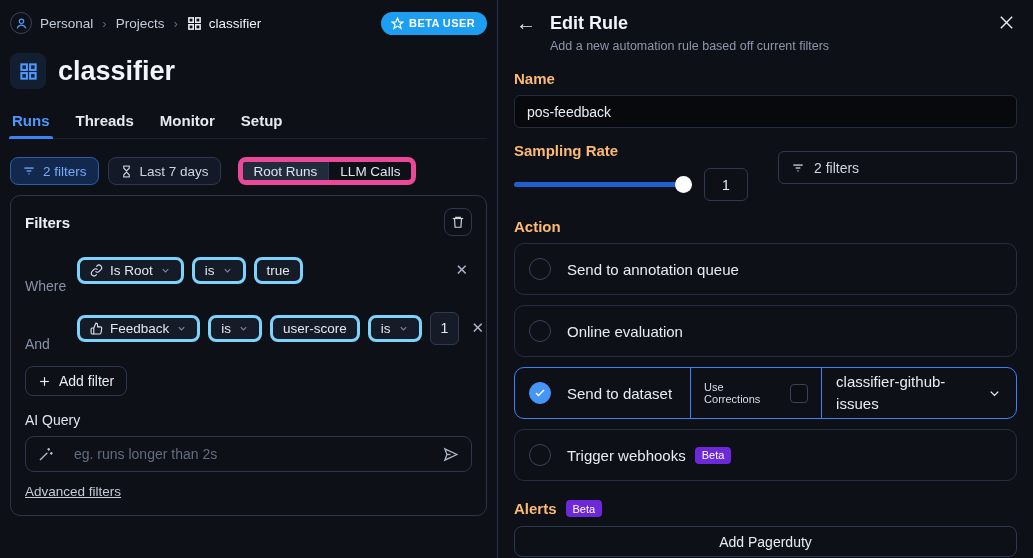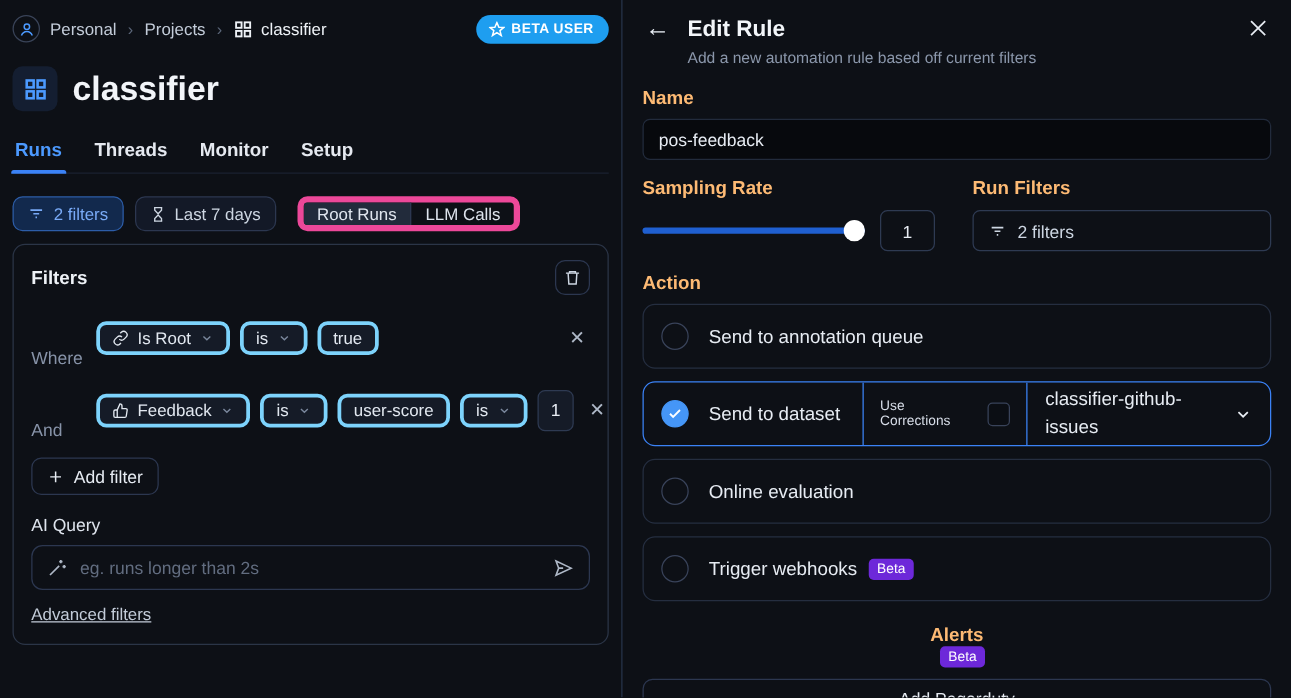--- a/index.html
+++ b/index.html
@@ -68,21 +68,21 @@
   .chip { display:flex; align-items:center; gap:7px; height:27px; padding:0 10px;
           background:#151b27; border:3px solid #7dd3fc; border-radius:8px;
           color:#e2e8f0; font-size:13.5px; cursor:pointer; white-space:nowrap; }
   .chip .chev { color:#7a879c; }
   .chip.value-box { width:68px; }
   .row-close { margin-left:auto; color:#aeb8c7; font-size:15px; cursor:pointer; padding:0 4px; }
   .add-filter { margin-top:14px; display:inline-flex; align-items:center; gap:8px;
                 border:1px solid #2c3750; border-radius:8px; padding:6px 12px;
                 color:#e7ecf3; font-size:14px; background:transparent; cursor:pointer; }
   .ai-label { margin-top:16px; font-size:14px; color:#dfe5ee; }
-  .ai-input-wrap { margin-top:8px; display:flex; align-items:center; gap:10px;
+  .ai-input-wrap { margin-top:8px; display:flex; align-items:center; gap:20px;
                    border:1px solid #2c3750; border-radius:9px; height:36px; padding:0 12px; }
   .ai-input-wrap input { flex:1; background:transparent; border:none; outline:none;
                          color:#e7ecf3; font-size:14px; font-family:inherit; }
   .ai-input-wrap input::placeholder { color:#626d80; }
   .wand { color:#aeb8c7; } .send { color:#aeb8c7; cursor:pointer; }
   .adv-link { display:inline-block; margin-top:12px; color:#c3ccd9; font-size:13.5px;
               text-decoration:underline; cursor:pointer; }
 
   
   .drawer { width:536px; height:558px; border-left:1px solid #26334a; background:#0d1016;
@@ -127,21 +127,21 @@
   .use-corr { height:100%; display:flex; align-items:center; gap:10px; padding:0 13px;
               border-left:1px solid #3b82f6; border-right:1px solid #3b82f6; margin-left:18px; }
   .use-corr-label { font-size:11px; color:#d7dde8; }
   .checkbox { width:19px; height:19px; border-radius:4px; border:1px solid #39435a;
               background:#0b0e14; cursor:pointer; }
   .dataset-select { height:100%; display:flex; align-items:center; gap:10px;
                     padding:0 14px 0 14px; width:200px; cursor:pointer; }
   .dataset-text { flex:1; font-size:15px; color:#e7ecf3; line-height:1.45; word-break:break-word; }
   .beta-badge { background:#6d28d9; color:#fff; font-size:11px; padding:2.5px 7px;
                 border-radius:4px; margin-left:9px; }
-  .alerts-row { display:flex; align-items:center; margin-top:19px;flex-direction:column; }
+  .alerts-row { display:flex; align-items:center; margin-top:19px; }
   .pagerduty-btn { margin-top:9px; width:100%; height:31px; border:1px solid #2c3750;
                    border-radius:8px; background:transparent; color:#e7ecf3;
                    font-size:14px; font-family:inherit; cursor:pointer; }
   svg { display:block; }
 </style>
 </head>
 <body>
 
 <div class="app">
 
@@ -337,39 +337,43 @@
         <div class="field-label" style="margin-top:0">Sampling Rate</div>
         <div class="slider-line">
           <span class="slider">
             <span class="track"></span>
             <span class="thumb"></span>
           </span>
           <span class="value-box">1</span>
         </div>
       </div>
       <div class="sampling-right">
-        <div class="field-label" style="margin-top:0">Run Filters</div>
         <div class="runfilters-box">
           <svg width="14" height="14" viewBox="0 0 24 24" fill="none" stroke="currentColor" stroke-width="2.2">
               <line x1="4" y1="7" x2="20" y2="7"></line>
               <line x1="8" y1="12" x2="16" y2="12"></line>
               <line x1="11" y1="17" x2="13" y2="17"></line>
             </svg>
           <span>2 filters</span>
         </div>
       </div>
     </div>
 
     <div class="field-label">Action</div>
 
     <div class="action-card first">
       <span class="radio"></span>
       <span class="action-label">Send to annotation queue</span>
     </div>
 
+    <div class="action-card">
+      <span class="radio"></span>
+      <span class="action-label">Online evaluation</span>
+    </div>
+
     <div class="action-card selected">
       <span class="radio checked">
         <svg width="12" height="12" viewBox="0 0 24 24" fill="none" stroke="currentColor" stroke-width="3">
             <polyline points="20 6 9 17 4 12"></polyline>
           </svg>
       </span>
       <span class="action-label">Send to dataset</span>
       <div class="card-flex">
         <span class="use-corr">
           <span class="use-corr-label">Use Corrections</span>
@@ -379,25 +383,20 @@
           <span class="dataset-text">classifier-github-issues</span>
           <svg width="15" height="15" viewBox="0 0 24 24" fill="none" stroke="currentColor" stroke-width="2.2">
               <polyline points="6 9 12 15 18 9"></polyline>
             </svg>
         </span>
       </div>
     </div>
 
     <div class="action-card">
       <span class="radio"></span>
-      <span class="action-label">Online evaluation</span>
-    </div>
-
-    <div class="action-card">
-      <span class="radio"></span>
       <span class="action-label">Trigger webhooks</span>
       <span class="beta-badge">Beta</span>
     </div>
 
     <div class="alerts-row">
       <span class="field-label" style="margin-top:0">Alerts</span>
       <span class="beta-badge">Beta</span>
     </div>
     <button class="pagerduty-btn">Add Pagerduty</button>
 

